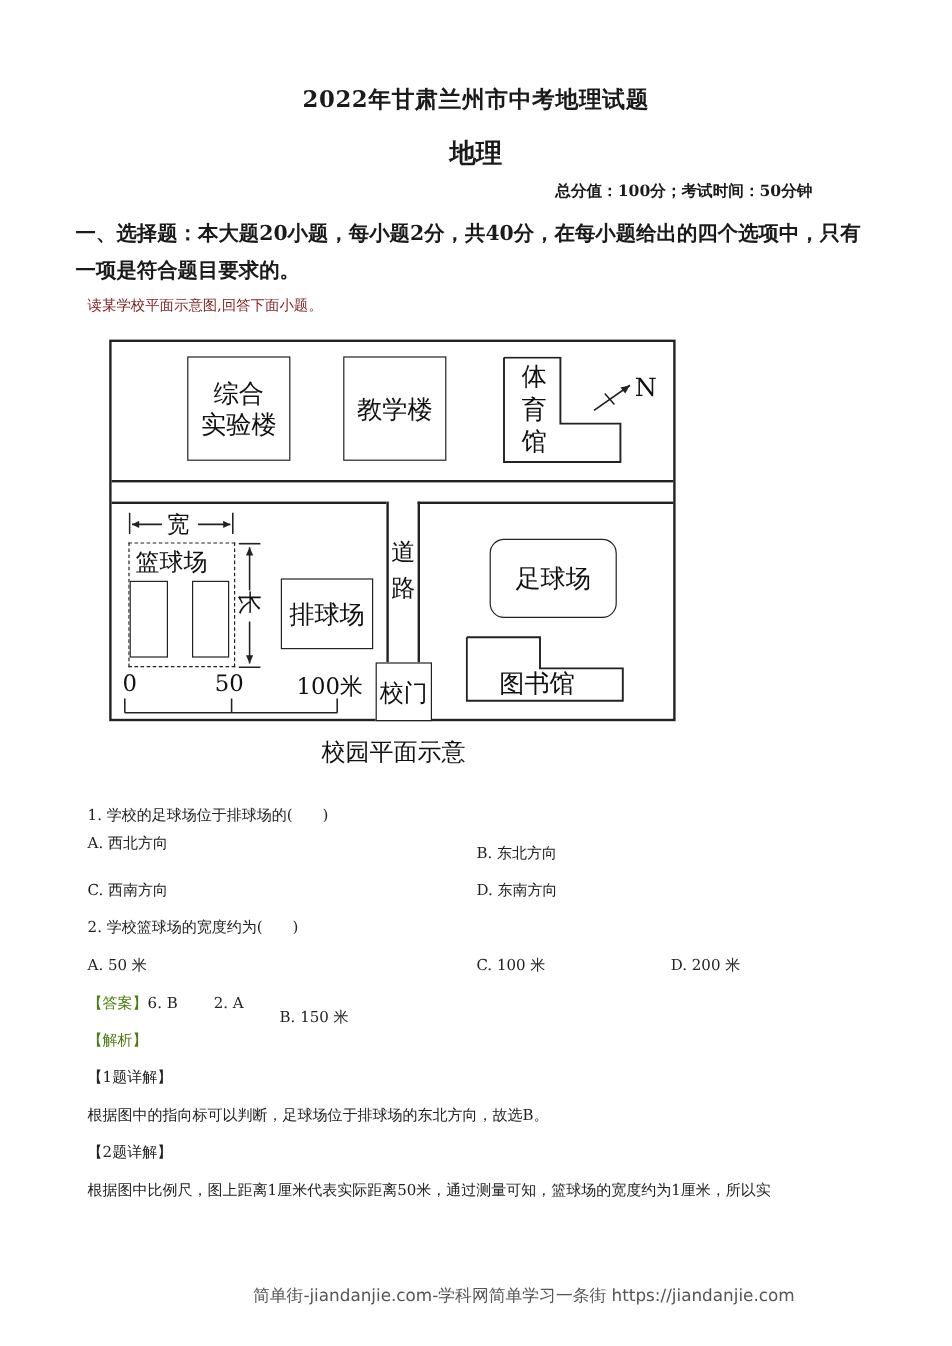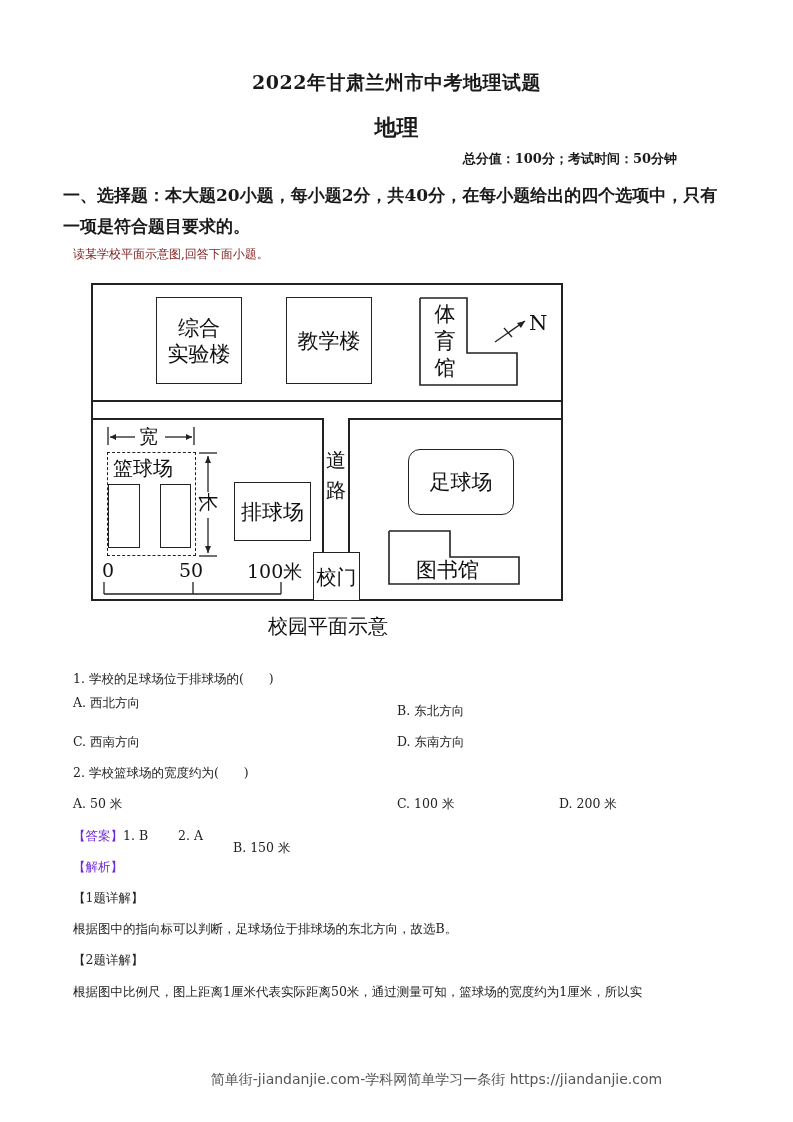--- a/index.html
+++ b/index.html
@@ -15,21 +15,21 @@
   .map { left: 91px; top: 283px; width: 472px; height: 318px; border: 2px solid #222; box-sizing: border-box; }
   .map .box { position: absolute; border: 1.6px solid #222; box-sizing: border-box; background: #fff; display: flex; align-items: center; justify-content: center; text-align: center; font-family: "DejaVu Serif", serif; font-size: 21px; line-height: 26px; color: #111; }
   .map .hline { position: absolute; background: #222; height: 2px; }
   .map .vline { position: absolute; background: #222; width: 2px; }
   .map .lbl { position: absolute; font-family: "DejaVu Serif", serif; color: #111; }
   .dashed { position: absolute; border: 1.6px dashed #222; box-sizing: border-box; }
   .caption { left: 0; width: 793px; padding-left: 0; top: 613px; font-size: 20px; font-family: "DejaVu Serif", serif; color: #111; }
   .caption span { position: absolute; left: 268px; }
 
   .q { font-size: 12.5px; font-family: "DejaVu Serif", serif; color: #222; }
-  .blue { color: #6d28d9; }
+  .blue { color: #4d7c0f; }
 </style>
 </head>
 <body>
 
 <div class="abs title">2022年甘肃兰州市中考地理试题</div>
 <div class="abs subject">地理</div>
 <div class="abs meta">总分值：100分；考试时间：50分钟</div>
 <div class="abs section">一、选择题：本大题20小题，每小题2分，共40分，在每小题给出的四个选项中，只有一项是符合题目要求的。</div>
 <div class="abs intro">读某学校平面示意图,回答下面小题。</div>
 
@@ -127,21 +127,21 @@
 <div class="abs q" style="left:73px; top:734px;">C.  西南方向</div>
 <div class="abs q" style="left:397px; top:734px;">D.  东南方向</div>
 
 <div class="abs q" style="left:73px; top:765px;">2. 学校篮球场的宽度约为(　　)</div>
 <div class="abs q" style="left:73px; top:796px;">A. 50 米</div>
 <div class="abs q" style="left:233px; top:796px;margin-top:44px;">B. 150 米</div>
 <div class="abs q" style="left:397px; top:796px;">C. 100 米</div>
 <div class="abs q" style="left:559px; top:796px;">D. 200 米</div>
 
 <div class="abs q" style="left:73px; top:828px;">
-  <span class="blue">【答案】</span><span>1. B</span><span style="display:inline-block; width:30px;"></span><span>2. A</span>
+  <span class="blue">【答案】</span><span>6. B</span><span style="display:inline-block; width:30px;"></span><span>2. A</span>
 </div>
 
 <div class="abs q blue" style="left:73px; top:859px;font-family:Liberation Mono, monospace;">【解析】</div>
 <div class="abs q" style="left:73px; top:890px;">【1题详解】</div>
 <div class="abs q" style="left:73px; top:921px;">根据图中的指向标可以判断，足球场位于排球场的东北方向，故选B。</div>
 <div class="abs q" style="left:73px; top:952px;">【2题详解】</div>
 <div class="abs q" style="left:73px; top:984px;">根据图中比例尺，图上距离1厘米代表实际距离50米，通过测量可知，篮球场的宽度约为1厘米，所以实</div>
 
 <div class="abs" style="left:0; width:793px; top:1071px; text-align:center; font-size:14px; color:#555; font-family: 'DejaVu Sans', sans-serif; padding-left: 40px;">简单街-jiandanjie.com-学科网简单学习一条街 https://jiandanjie.com</div>
 

